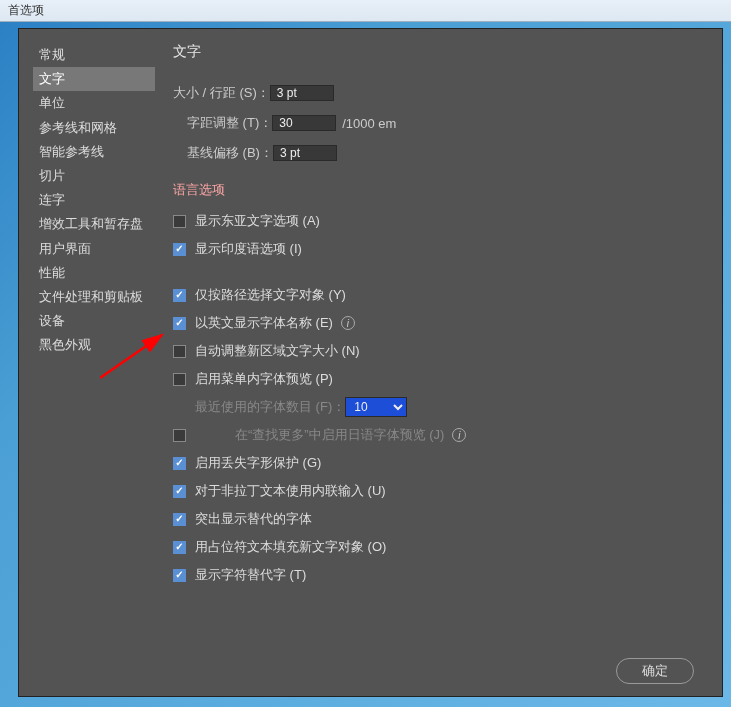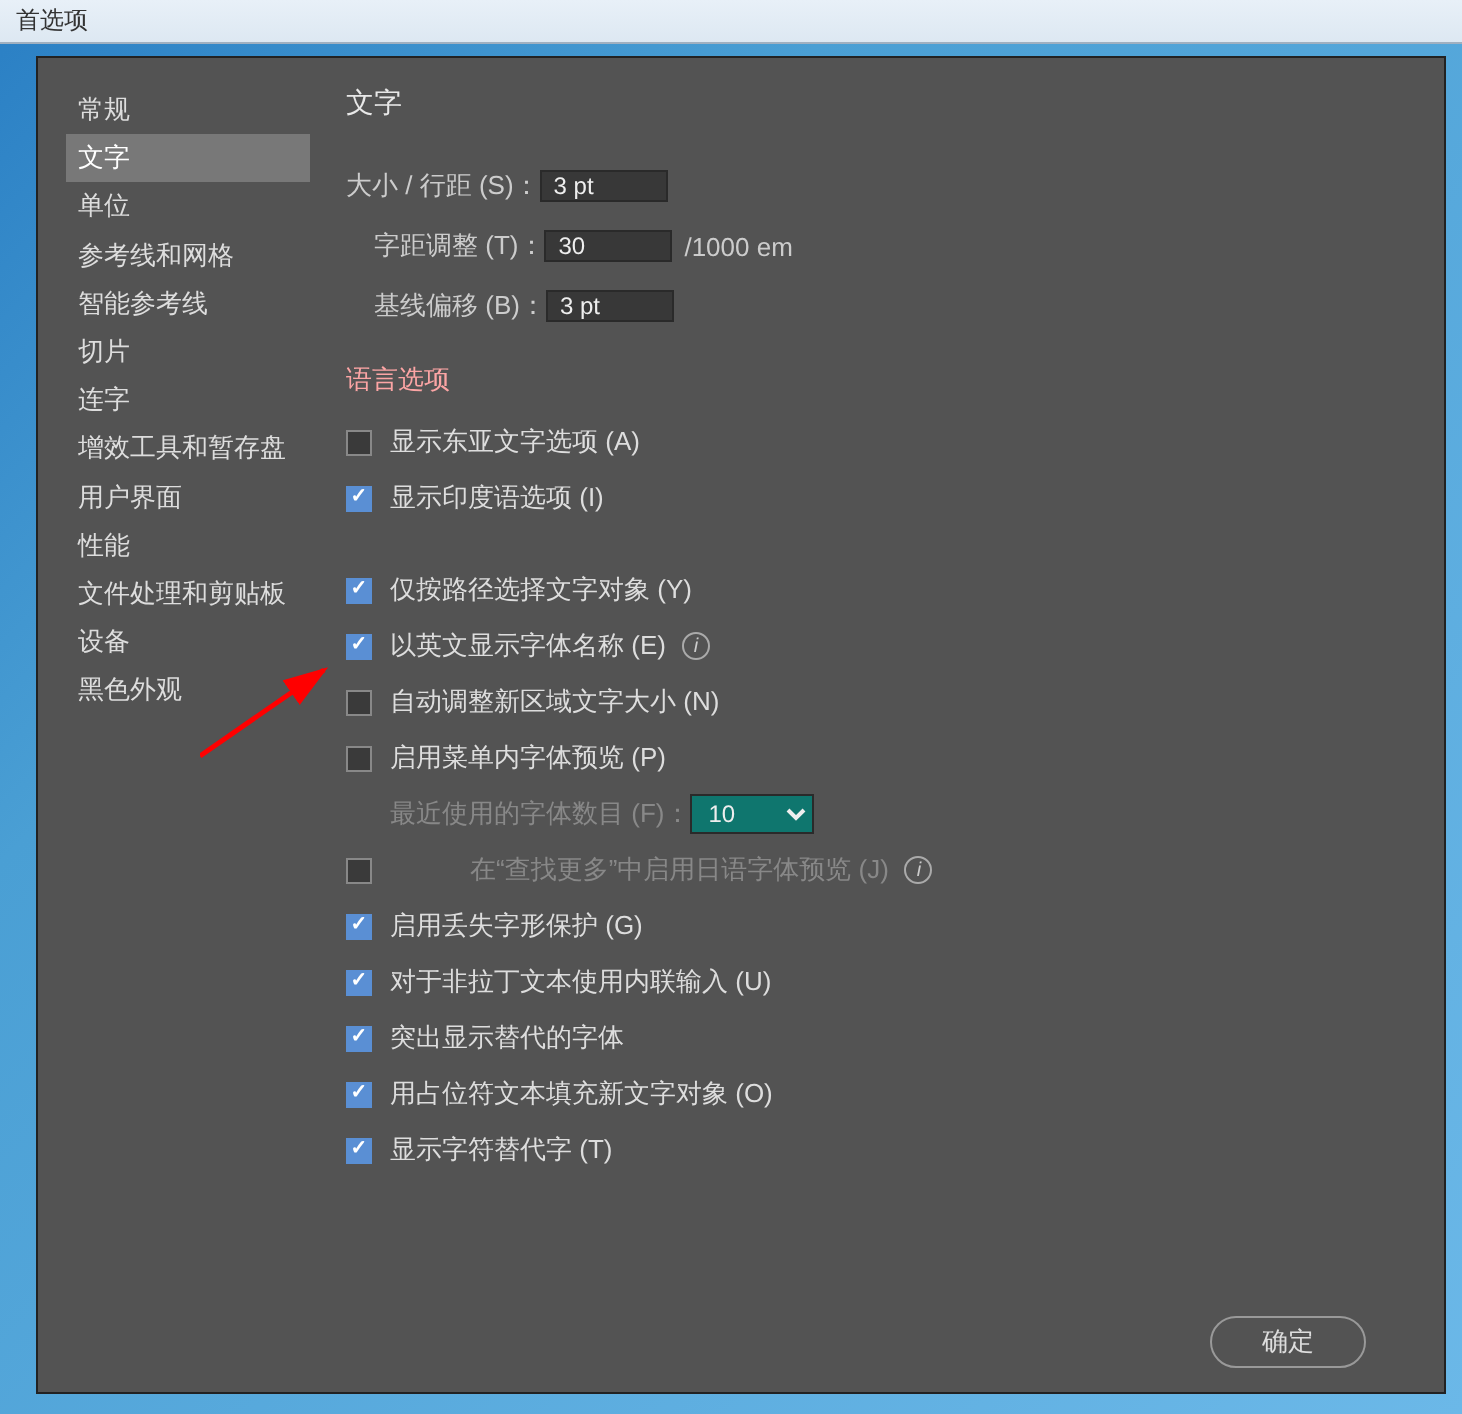--- a/index.html
+++ b/index.html
@@ -83,21 +83,21 @@
       background: #383838;
       border: 1px solid #2a2a2a;
       color: #eee;
       padding: 1px 6px;
       width: 64px;
       height: 16px;
       font-family: inherit;
       font-size: 12px;
     }
     .select-box {
-      background: #0f766e;
+      background: #1d4ed8;
       border: 1px solid #2a2a2a;
       color: #eee;
       padding: 1px 4px;
       width: 62px;
       height: 20px;
       font-family: inherit;
       font-size: 12px;
     }
     .unit {
       margin-left: 6px;
@@ -158,21 +158,21 @@
       margin-left: 8px;
     }
     .spacer {
       height: 18px;
     }
     .dialog-footer {
       height: 50px;
       display: flex;
       justify-content: flex-end;
       align-items: center;
-      padding-right: 39px;
+      padding-right: 28px;
     }
     .btn {
       width: 78px;
       height: 26px;
       border: 1px solid #999;
       border-radius: 13px;
       background: transparent;
       color: #ddd;
       font-family: inherit;
       font-size: 13px;

